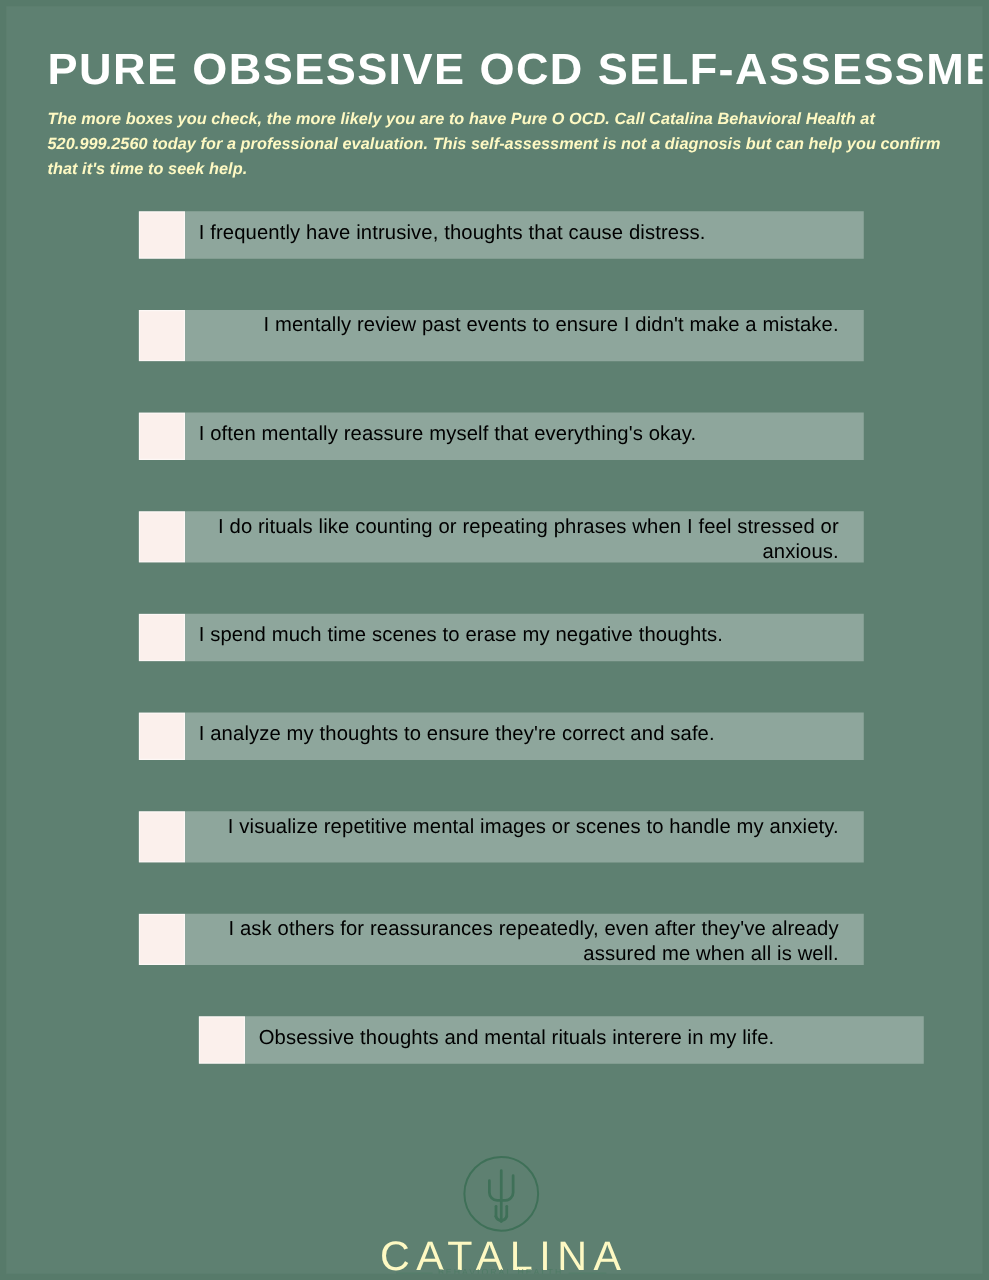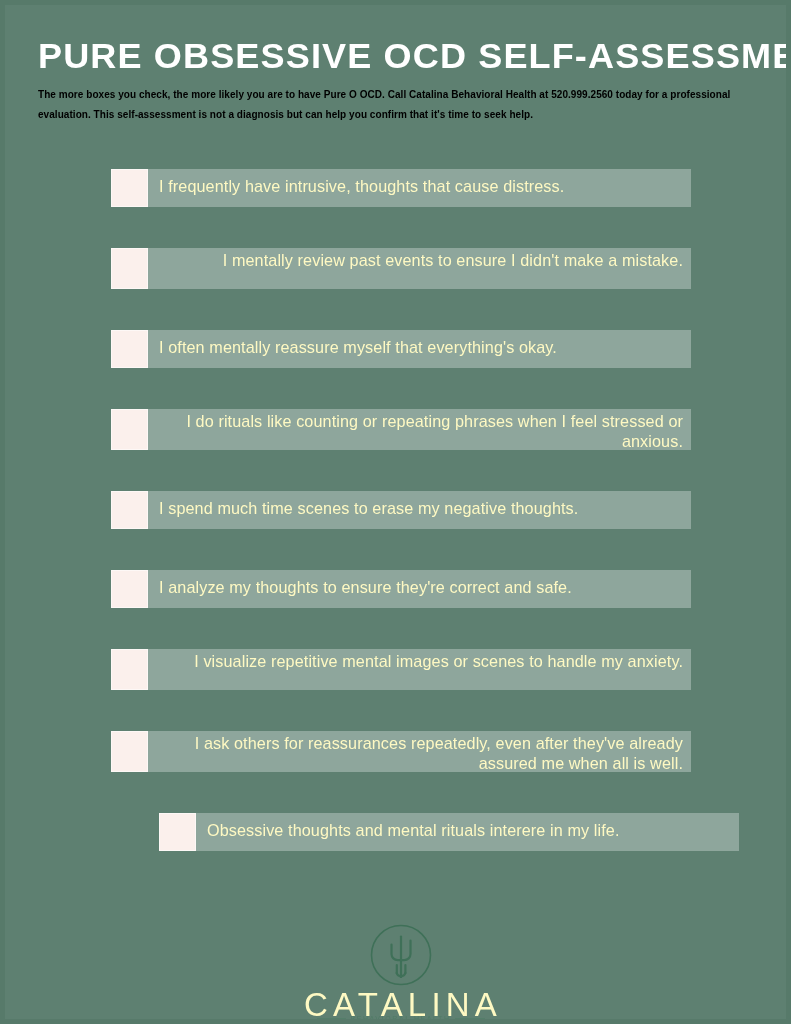--- a/index.html
+++ b/index.html
@@ -45,24 +45,25 @@
     line-height: 42px;
     letter-spacing: 1.1px;
     text-transform: uppercase;
     transform: scaleX(1.03);
     transform-origin: left center;
     white-space: nowrap;
   }
 
   .subtitle {
     margin: 8px 0 0 0;
-    color: #000000;
-    font-family: "Liberation Sans", sans-serif;
+    color: #fef9c3;
+    font-family: "Liberation Sans", sans-serif;
+    font-style: italic;
     font-weight: bold;
-    font-size: 10px;
+    font-size: 13px;
     line-height: 20px;
     letter-spacing: 0.05px;
     max-width: 716px;
   }
 
   
   .checklist {
     position: absolute;
     left: 106px;
     top: 164px;
@@ -93,26 +94,26 @@
   .checkbox {
     flex: 0 0 37px;
     width: 37px;
     background: #fbf0ec;
     border: 1px solid rgba(255,255,255,0.55);
     box-sizing: border-box;
   }
 
   .check-label {
     flex: 1 1 auto;
-    color: #fef9c3;
+    color: #000000;
     font-family: "Liberation Sans", sans-serif;
     font-size: 16.2px;
     line-height: 20.5px;
     letter-spacing: 0.1px;
-    padding: 7px 8px 0 11px;
+    padding: 7px 20px 0 11px;
     box-sizing: border-box;
   }
 
   .check-row.two-line .check-label {
     padding-top: 3px;
     line-height: 19.5px;
     text-align: right;
   }
 
   

